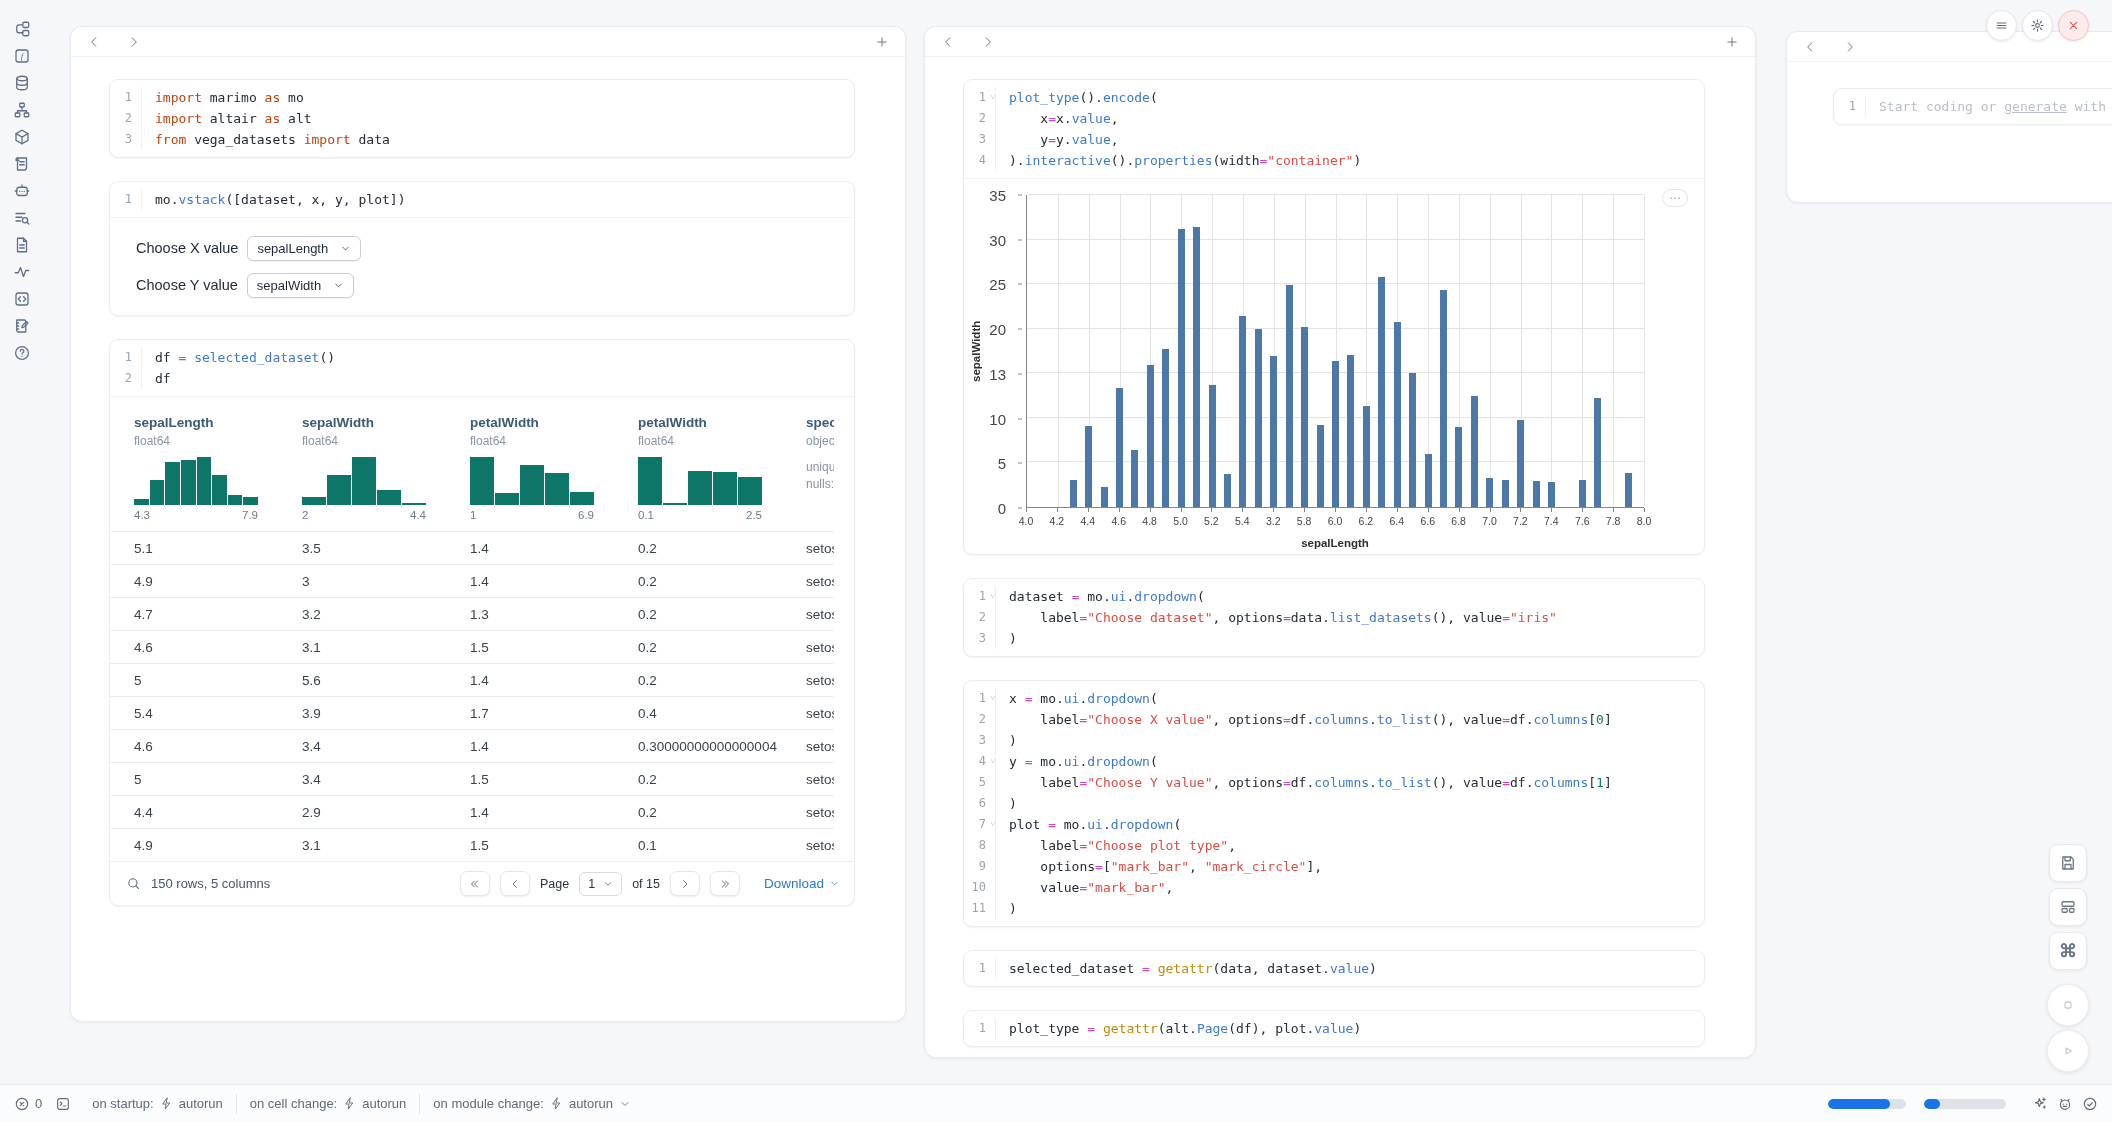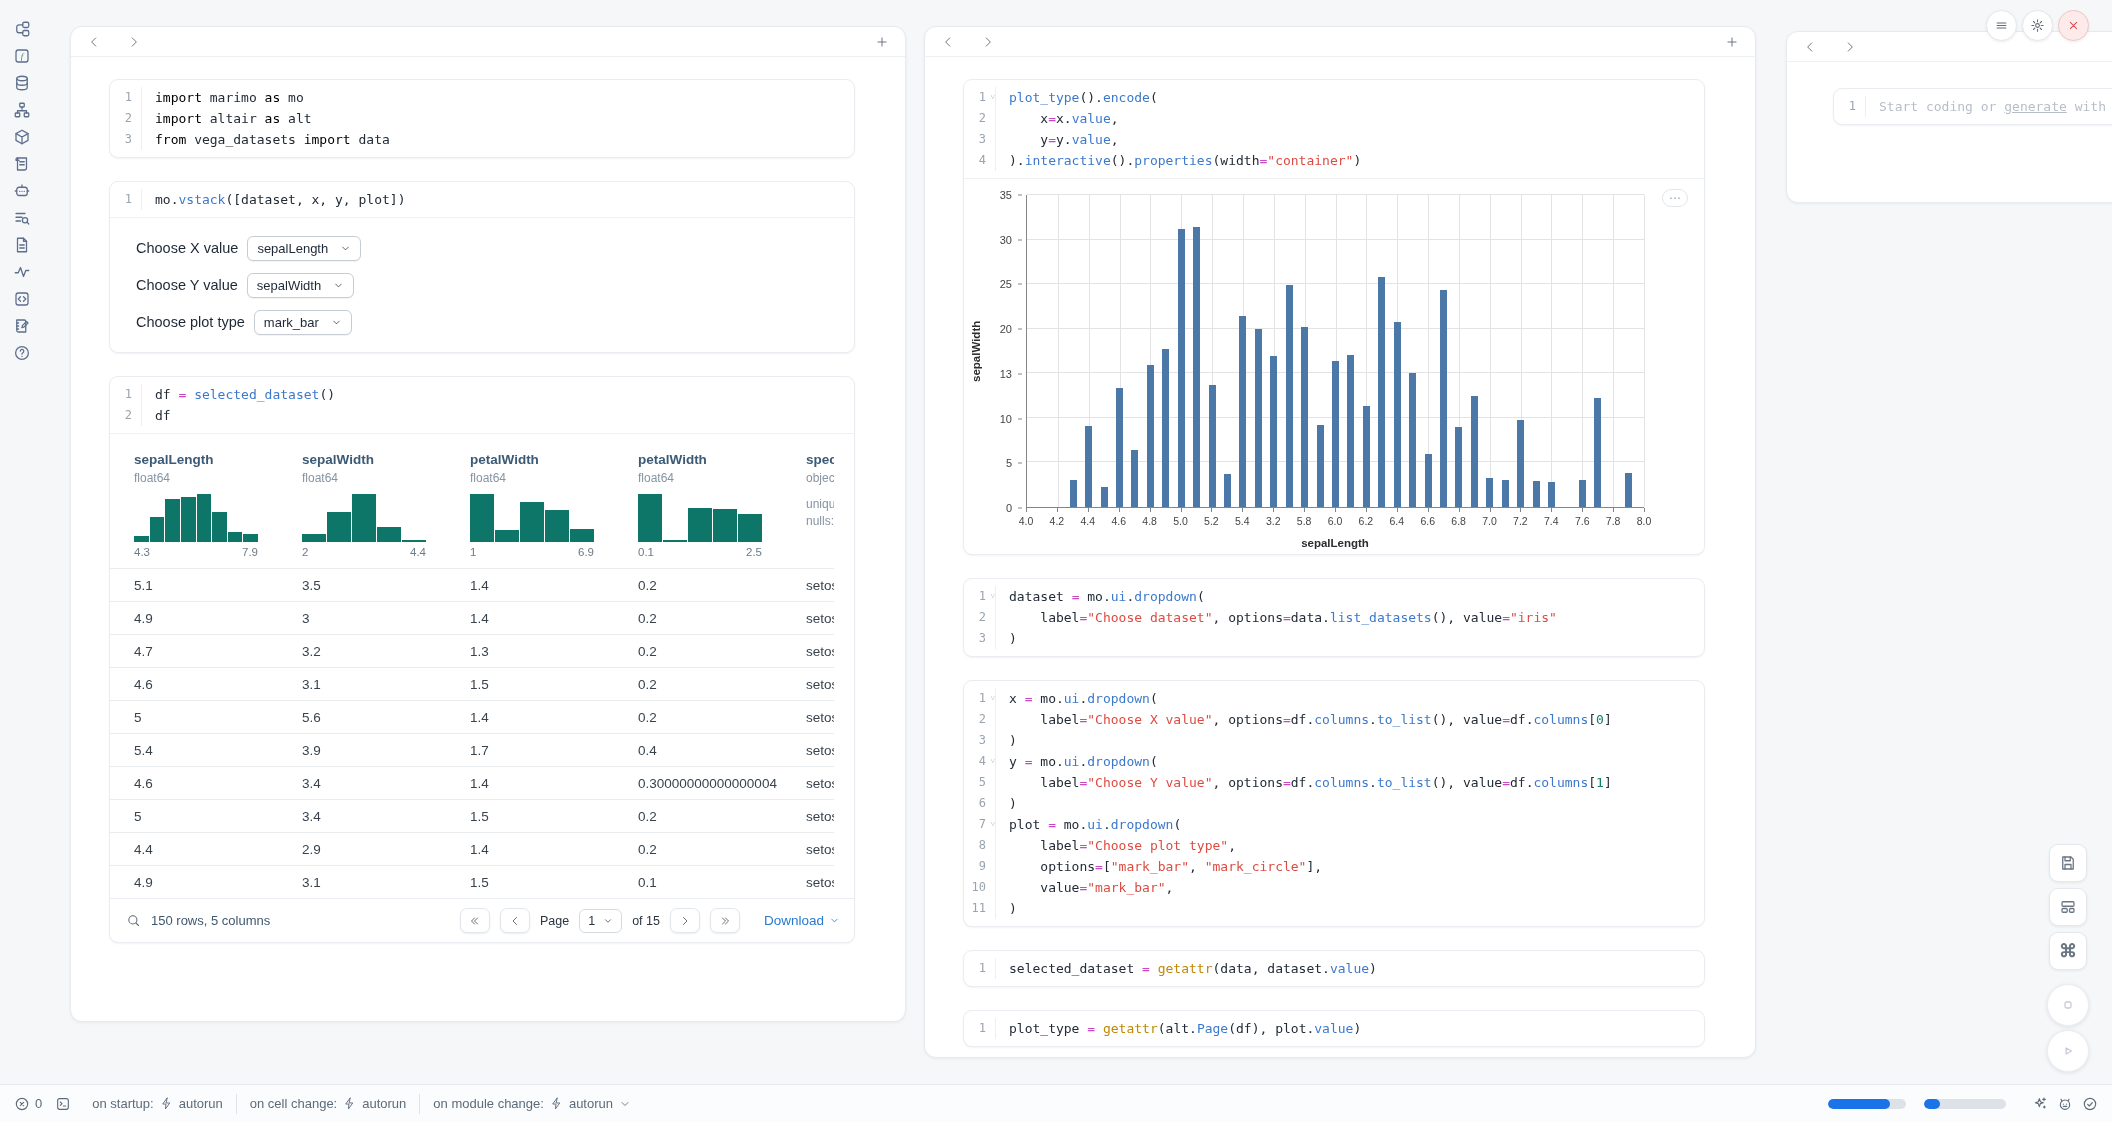--- a/index.html
+++ b/index.html
@@ -27,21 +27,21 @@
   .cells { padding:22px 50px 0 38px; display:flex; flex-direction:column; gap:23px; overflow:hidden; height:calc(100% - 30px); }
   .col3 .cells { padding:26px 26px 0 46px; }
 
   
   .cell { background:#fff; border:1px solid #e9edf1; border-radius:9px; box-shadow:0 1px 2px rgba(16,24,40,.05); overflow:hidden; flex:none; }
   .code { padding:7px 0; cursor:text; }
   .cl { display:flex; }
   .ln { width:32px; flex:none; text-align:right; padding-right:9px; color:#9aa4ae; font:12px/21px "DejaVu Sans Mono",monospace; border-right:1px solid #edf0f3; margin-right:13px; position:relative; }
   .fold { position:absolute; right:0; top:0; font-size:8px; line-height:21px; color:#a7b0b9; font-style:normal; }
   .ct { white-space:pre; font:13px/21px "DejaVu Sans Mono",monospace; color:#222b36; overflow:hidden; }
-  .tk-k{color:#000000} .tk-o{color:#c74ac4} .tk-f{color:#3c79cc} .tk-s{color:#dd4b42} .tk-b{color:#c08803} .tk-n{color:#0e8162} .tk-p{color:#222b36}
+  .tk-k{color:#c2410c} .tk-o{color:#c74ac4} .tk-f{color:#3c79cc} .tk-s{color:#dd4b42} .tk-b{color:#c08803} .tk-n{color:#0e8162} .tk-p{color:#222b36}
   .out { border-top:1px solid #eef1f4; }
 
   
   .controls { padding:15px 26px; }
   .ctrl-row { display:flex; align-items:center; gap:9px; height:30px; margin-bottom:7px; }
   .ctrl-row:last-child { margin-bottom:0; }
   .clab { font-size:14.5px; color:#1d2836; }
   .sel { display:inline-flex; align-items:center; justify-content:space-between; gap:12px; border:1px solid #c6cdd4; border-radius:6px; height:25px; padding:0 9px; font-size:13px; color:#1d2836; min-width:92px; cursor:pointer; background:#fff; box-shadow:0 1px 1px rgba(16,24,40,.05); }
   .sel.wide { width:228px; }
   .sch { color:#303a44; } .sch svg { width:11px; height:11px; stroke-width:2.4; }
@@ -73,21 +73,21 @@
   .chart-out { position:relative; height:376px; }
   .plot { position:absolute; left:62px; right:60px; top:16px; bottom:46px; border-left:1px solid #858585; border-bottom:1px solid #858585; }
   .gl { position:absolute; background:#e3e3e3; }
   .gl.v { top:0; bottom:0; width:1px; }
   .gl.h { left:0; right:0; height:1px; }
   .bar { position:absolute; bottom:0; width:7px; background:#4c78a8; cursor:pointer; }
   .xaxis { position:absolute; left:62px; right:60px; bottom:24px; height:22px; }
   .xt { position:absolute; top:7px; transform:translateX(-50%); font-size:10.5px; color:#454545; }
   .tmx { position:absolute; top:0; width:1px; height:4px; background:#858585; }
   .yaxis { position:absolute; left:18px; width:40px; top:16px; bottom:46px; }
-  .yt { position:absolute; right:10px; transform:translateY(50%); font-size:11px; color:#454545; }
+  .yt { position:absolute; right:16px; transform:translateY(50%); font-size:15px; color:#454545; }
   .tmy { position:absolute; right:0; width:4px; height:1px; background:#858585; transform:translateY(.5px); }
   .xlabel { position:absolute; left:62px; right:60px; bottom:5px; text-align:center; font-weight:bold; font-size:11.5px; color:#2d2d2d; }
   .ylabel { position:absolute; left:6px; top:16px; bottom:46px; width:14px; writing-mode:vertical-rl; transform:rotate(180deg); text-align:center; font-weight:bold; font-size:11.5px; color:#2d2d2d; }
   .chart-opts { position:absolute; right:16px; top:10px; width:26px; height:18px; border:1px solid #e2e6ea; border-radius:9px; background:#fff; color:#9aa4ae; font-size:12px; line-height:14px; text-align:center; cursor:pointer; }
 
   
   .placeholder { color:#b8bec7; }
   .gen { text-decoration:underline; cursor:pointer; }
 
   
@@ -261,31 +261,20 @@
                 <svg viewBox="0 0 24 24">
                   <path d="M6 9l6 6 6-6"></path>
                 </svg>
               </i>
             </span>
           </div>
           <div class="ctrl-row">
             <span class="clab">Choose Y value</span>
             <span class="sel">
               <span>sepalWidth</span>
-              <i class="sch" data-icon="chevron-down">
-                <svg viewBox="0 0 24 24">
-                  <path d="M6 9l6 6 6-6"></path>
-                </svg>
-              </i>
-            </span>
-          </div>
-          <div class="ctrl-row">
-            <span class="clab">Choose plot type</span>
-            <span class="sel">
-              <span>mark_bar</span>
               <i class="sch" data-icon="chevron-down">
                 <svg viewBox="0 0 24 24">
                   <path d="M6 9l6 6 6-6"></path>
                 </svg>
               </i>
             </span>
           </div>
         </div>
     </div>
     <div class="cell">

